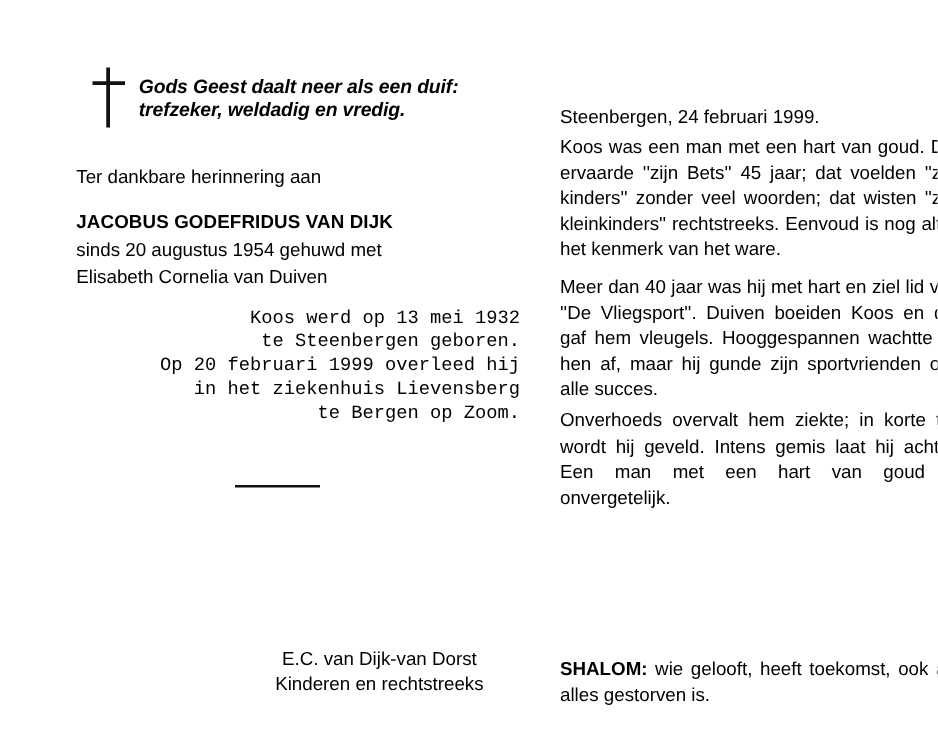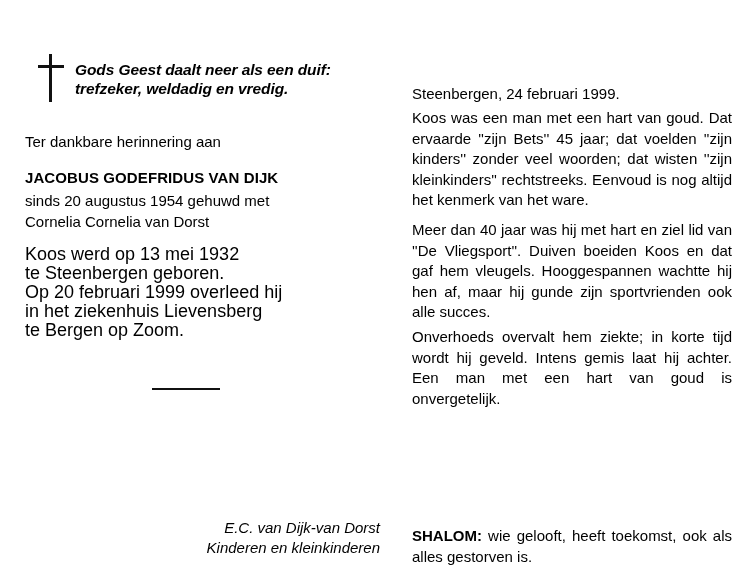--- a/index.html
+++ b/index.html
@@ -15,20 +15,21 @@
     overflow: hidden;
     font-family: "Liberation Sans", sans-serif;
     color: #000000;
     -webkit-font-smoothing: none;
   }
 
   .card {
     position: absolute;
     inset: 0;
     background: #ffffff;
+    margin-left: 36px;
   }
 
   
   .col-left {
     position: absolute;
     left: 25px;
     top: 0;
     width: 355px;
     height: 583px;
   }
@@ -106,23 +107,24 @@
     width: 355px;
     font-size: 15px;
     line-height: 21px;
   }
 
   .lifedates {
     position: absolute;
     left: 0;
     top: 245px;
     width: 355px;
-    text-align: left;
-    font-size: 18px;
-    line-height: 19px;
+    text-align: right;
+    font-size: 15px;
+    line-height: 19px;
+    font-family: Liberation Mono, monospace;
   }
 
   .divider {
     position: absolute;
     left: 127px;
     top: 388px;
     width: 68px;
     height: 2px;
     background: #111111;
   }
@@ -137,24 +139,23 @@
     line-height: 21px;
     text-align: justify;
     text-align-last: left;
   }
 
   .signature {
     position: absolute;
     left: 130px;
     top: 518px;
     width: 225px;
-    font-style: italic;
     font-size: 15px;
     line-height: 20px;
-    text-align: right;
+    text-align: center;
   }
 
   
   .place-date {
     position: absolute;
     left: 0;
     top: 84px;
     width: 320px;
     font-size: 15px;
     line-height: 20px;
@@ -192,37 +193,37 @@
     </div>
 
     <div class="verse">Gods Geest daalt neer als een duif: trefzeker, weldadig en vredig.</div>
 
     <div class="intro">Ter dankbare herinnering aan</div>
 
     <div class="fullname">JACOBUS GODEFRIDUS VAN DIJK</div>
 
     <div class="marriage">
       <div>sinds 20 augustus 1954 gehuwd met</div>
-      <div>Cornelia Cornelia van Dorst</div>
+      <div>Elisabeth Cornelia van Duiven</div>
     </div>
 
     <div class="lifedates">
       <div>Koos werd op 13 mei 1932</div>
       <div>te Steenbergen geboren.</div>
       <div>Op 20 februari 1999 overleed hij</div>
       <div>in het ziekenhuis Lievensberg</div>
       <div>te Bergen op Zoom.</div>
     </div>
 
     <div class="divider"></div>
 
 
     <div class="signature">
       <div>E.C. van Dijk-van Dorst</div>
-      <div>Kinderen en kleinkinderen</div>
+      <div>Kinderen en rechtstreeks</div>
     </div>
   </div>
 
   <div class="col-right">
 
     <div class="place-date">Steenbergen, 24 februari 1999.</div>
 
     <div class="para para-1">Koos was een man met een hart van goud. Dat ervaarde ''zijn Bets'' 45 jaar; dat voelden ''zijn kinders'' zonder veel woorden; dat wisten ''zijn kleinkinders'' rechtstreeks. Eenvoud is nog altijd het kenmerk van het ware.</div>
 
     <div class="para para-2">Meer dan 40 jaar was hij met hart en ziel lid van ''De Vliegsport''. Duiven boeiden Koos en dat gaf hem vleugels. Hooggespannen wachtte hij hen af, maar hij gunde zijn sportvrienden ook alle succes.</div>

